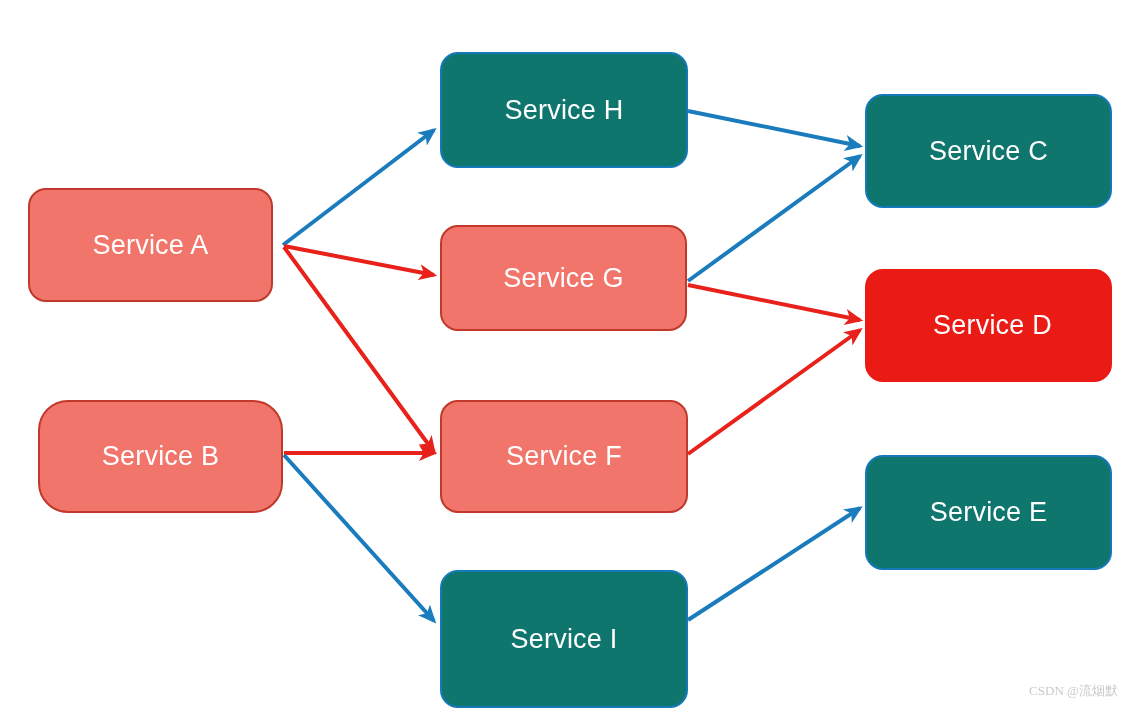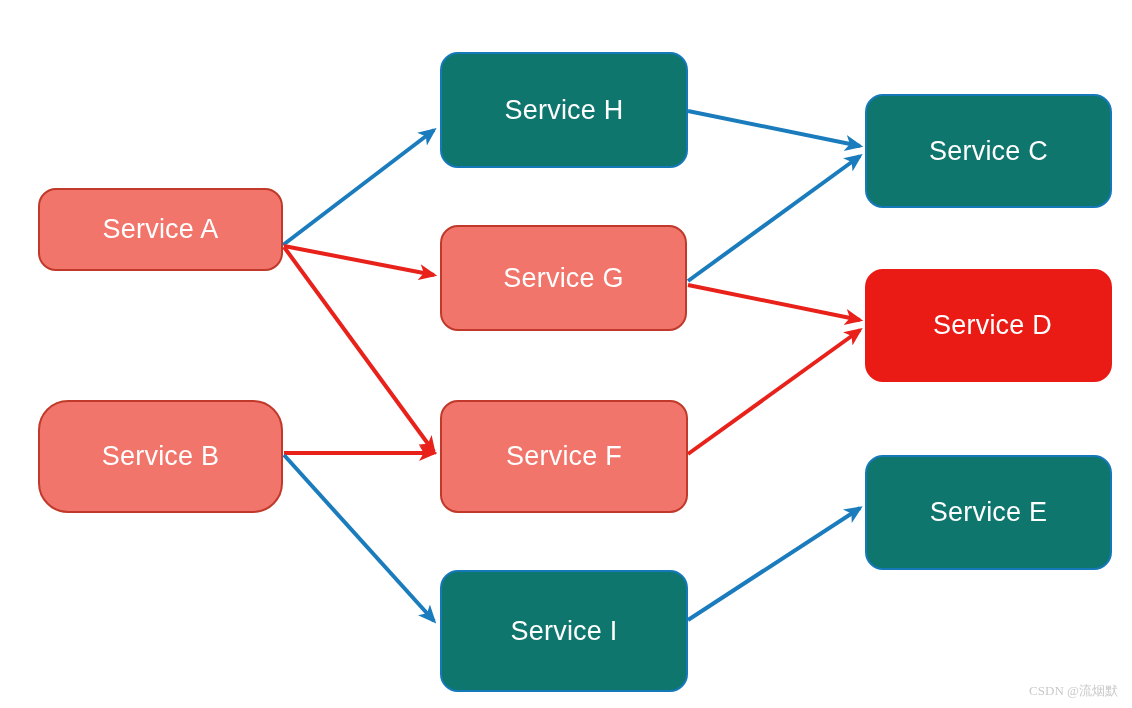--- a/index.html
+++ b/index.html
@@ -89,36 +89,36 @@
         <line x1="284" y1="455" x2="434" y2="621" stroke="#1a7cbd" stroke-width="4" stroke-linecap="butt" marker-end="url(#arrow-blue)"></line>
         <line x1="688" y1="111" x2="860" y2="146" stroke="#1a7cbd" stroke-width="4" stroke-linecap="butt" marker-end="url(#arrow-blue)"></line>
         <line x1="688" y1="281" x2="860" y2="156" stroke="#1a7cbd" stroke-width="4" stroke-linecap="butt" marker-end="url(#arrow-blue)"></line>
         <line x1="688" y1="285" x2="860" y2="320" stroke="#e8211a" stroke-width="4" stroke-linecap="butt" marker-end="url(#arrow-red)"></line>
         <line x1="688" y1="454" x2="860" y2="330" stroke="#e8211a" stroke-width="4" stroke-linecap="butt" marker-end="url(#arrow-red)"></line>
         <line x1="688" y1="620" x2="860" y2="508" stroke="#1a7cbd" stroke-width="4" stroke-linecap="butt" marker-end="url(#arrow-blue)"></line>
       </g>
   </svg>
 
   <div id="nodes-layer">
-      <div class="node style-salmon" style="left: 38px; top: 188px; width: 245px; height: 83px;">
+      <div class="node style-salmon" style="left: 28px; top: 188px; width: 245px; height: 114px;">
         <span class="node-label">Service A</span>
       </div>
       <div class="node style-salmon" style="left: 38px; top: 400px; width: 245px; height: 113px; border-radius: 30px;">
         <span class="node-label">Service B</span>
       </div>
       <div class="node style-blue" style="left: 440px; top: 52px; width: 248px; height: 116px;">
         <span class="node-label">Service H</span>
       </div>
       <div class="node style-salmon" style="left: 440px; top: 225px; width: 247px; height: 106px; justify-content: center;">
         <span class="node-label">Service G</span>
       </div>
       <div class="node style-salmon" style="left: 440px; top: 400px; width: 248px; height: 113px;">
         <span class="node-label">Service F</span>
       </div>
-      <div class="node style-blue" style="left: 440px; top: 570px; width: 248px; height: 122px;">
+      <div class="node style-blue" style="left: 440px; top: 570px; width: 248px; height: 138px;">
         <span class="node-label">Service I</span>
       </div>
       <div class="node style-blue" style="left: 865px; top: 94px; width: 247px; height: 114px;">
         <span class="node-label">Service C</span>
       </div>
       <div class="node style-red" style="left: 865px; top: 269px; width: 247px; height: 113px; padding-left: 8px;">
         <span class="node-label">Service D</span>
       </div>
       <div class="node style-blue" style="left: 865px; top: 455px; width: 247px; height: 115px;">
         <span class="node-label">Service E</span>

